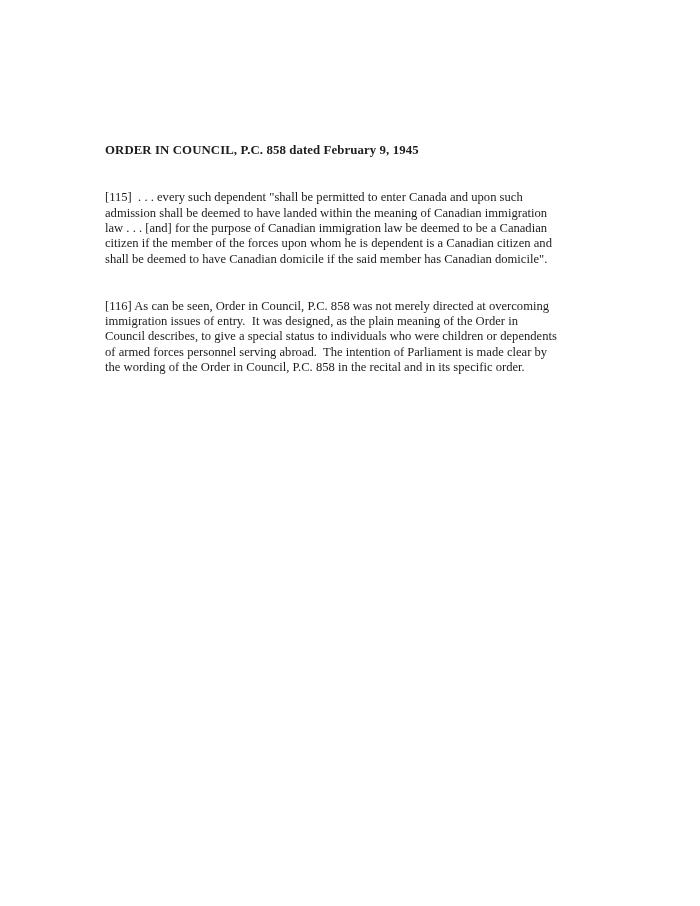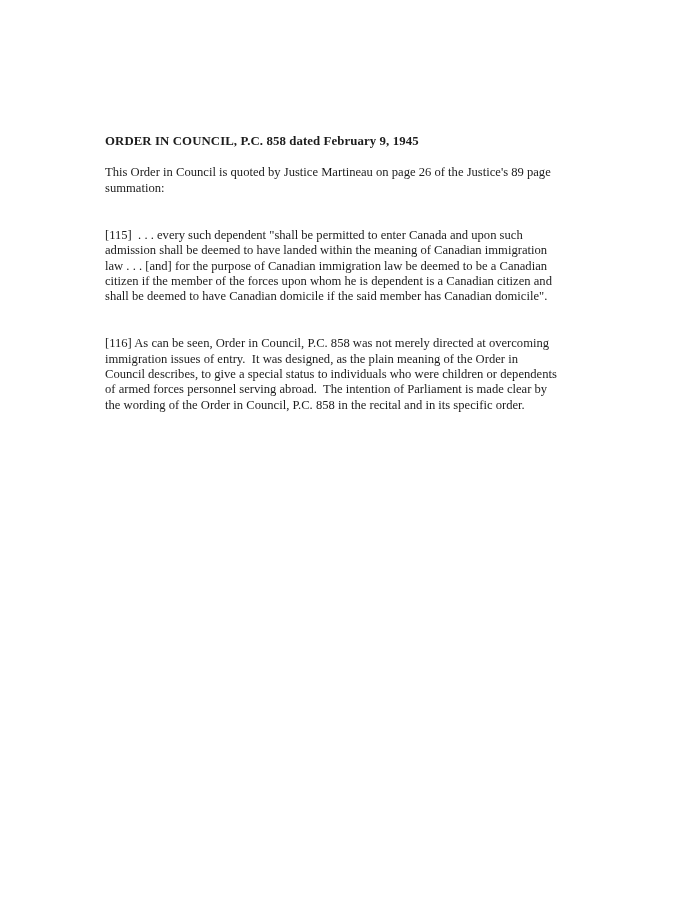--- a/index.html
+++ b/index.html
@@ -12,21 +12,21 @@
     width: 700px;
     height: 906px;
     background: #ffffff;
     overflow: hidden;
     font-family: "Liberation Serif", "DejaVu Serif", serif;
     color: #1c1c1c;
   }
   .content {
     position: absolute;
     left: 105px;
-    top: 134px;
+    top: 143px;
     width: 520px;
   }
   .doc-heading {
     font-size: 12.8px;
     font-weight: bold;
     line-height: 15.4px;
     margin: 0;
     white-space: pre-wrap;
     letter-spacing: 0.1px;
   }
@@ -39,22 +39,20 @@
   .doc-para.intro { margin-top: 16px; }
   .doc-para.block { margin-top: 32px; }
 </style>
 </head>
 <body>
 
 <div class="page">
   <div class="content">
     <h1 class="doc-heading">ORDER IN COUNCIL, P.C. 858 dated February 9, 1945</h1>
 
-    <p class="doc-para intro">This Order in Council is quoted by Justice Martineau on page 26 of the Justice's 89 page
-summation:</p>
 
     <p class="doc-para block">[115]  . . . every such dependent "shall be permitted to enter Canada and upon such
 admission shall be deemed to have landed within the meaning of Canadian immigration
 law . . . [and] for the purpose of Canadian immigration law be deemed to be a Canadian
 citizen if the member of the forces upon whom he is dependent is a Canadian citizen and
 shall be deemed to have Canadian domicile if the said member has Canadian domicile".</p>
 
     <p class="doc-para block">[116] As can be seen, Order in Council, P.C. 858 was not merely directed at overcoming
 immigration issues of entry.  It was designed, as the plain meaning of the Order in
 Council describes, to give a special status to individuals who were children or dependents

